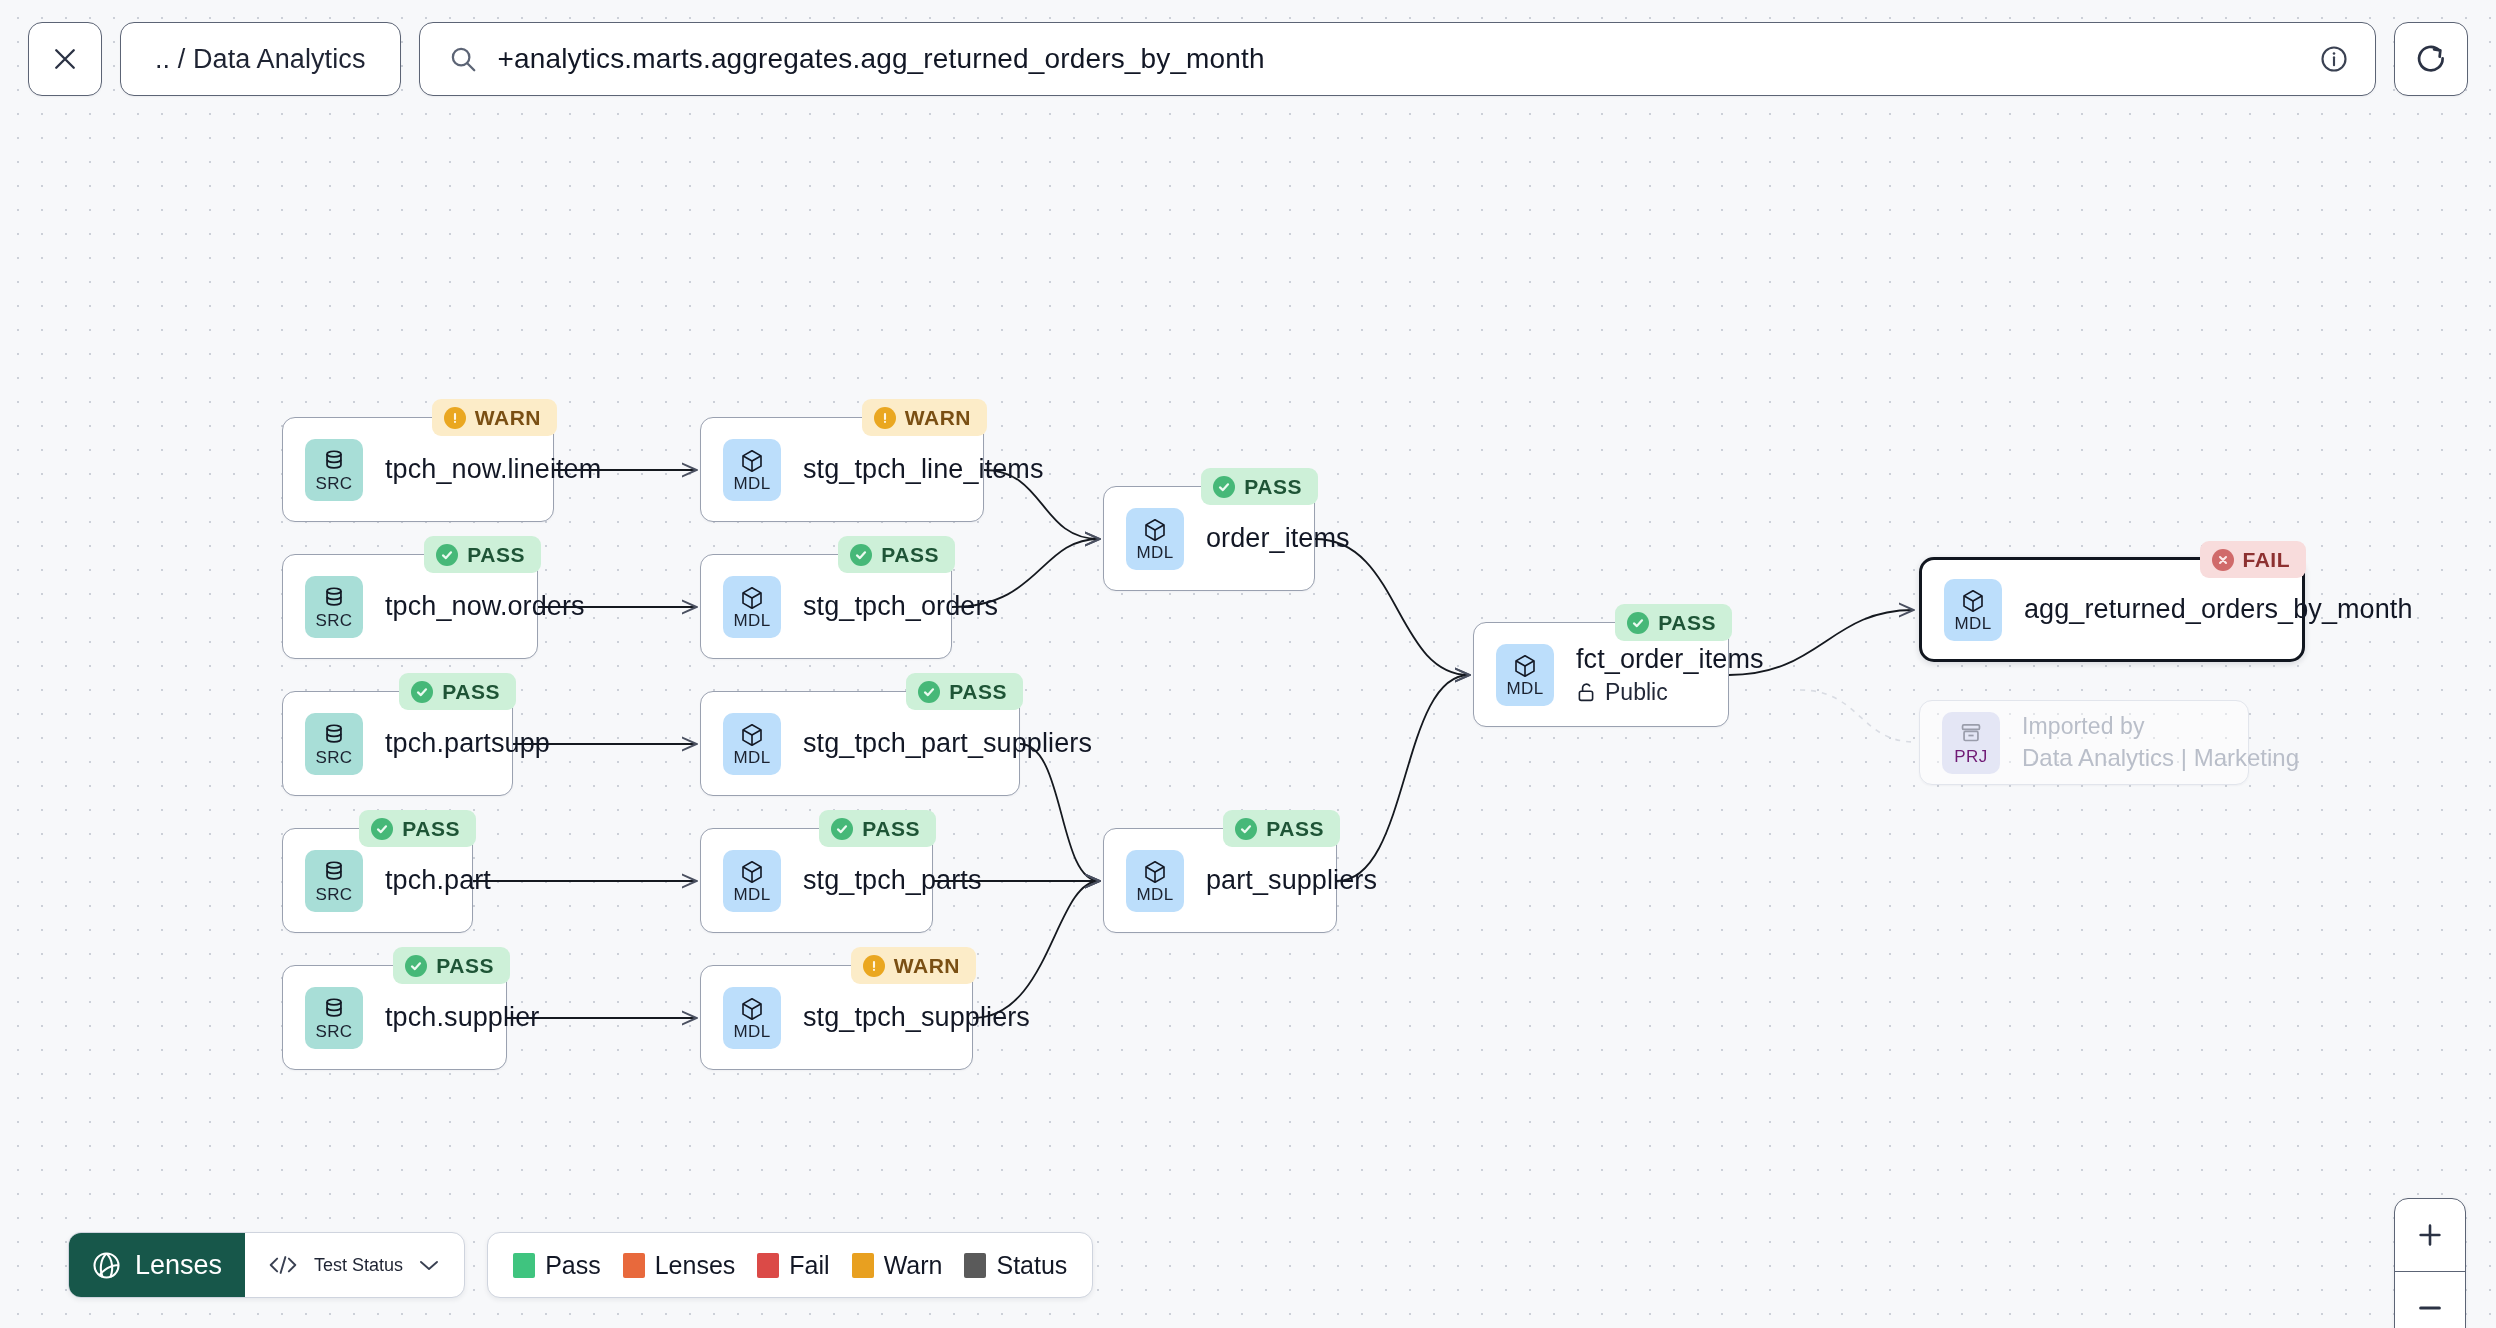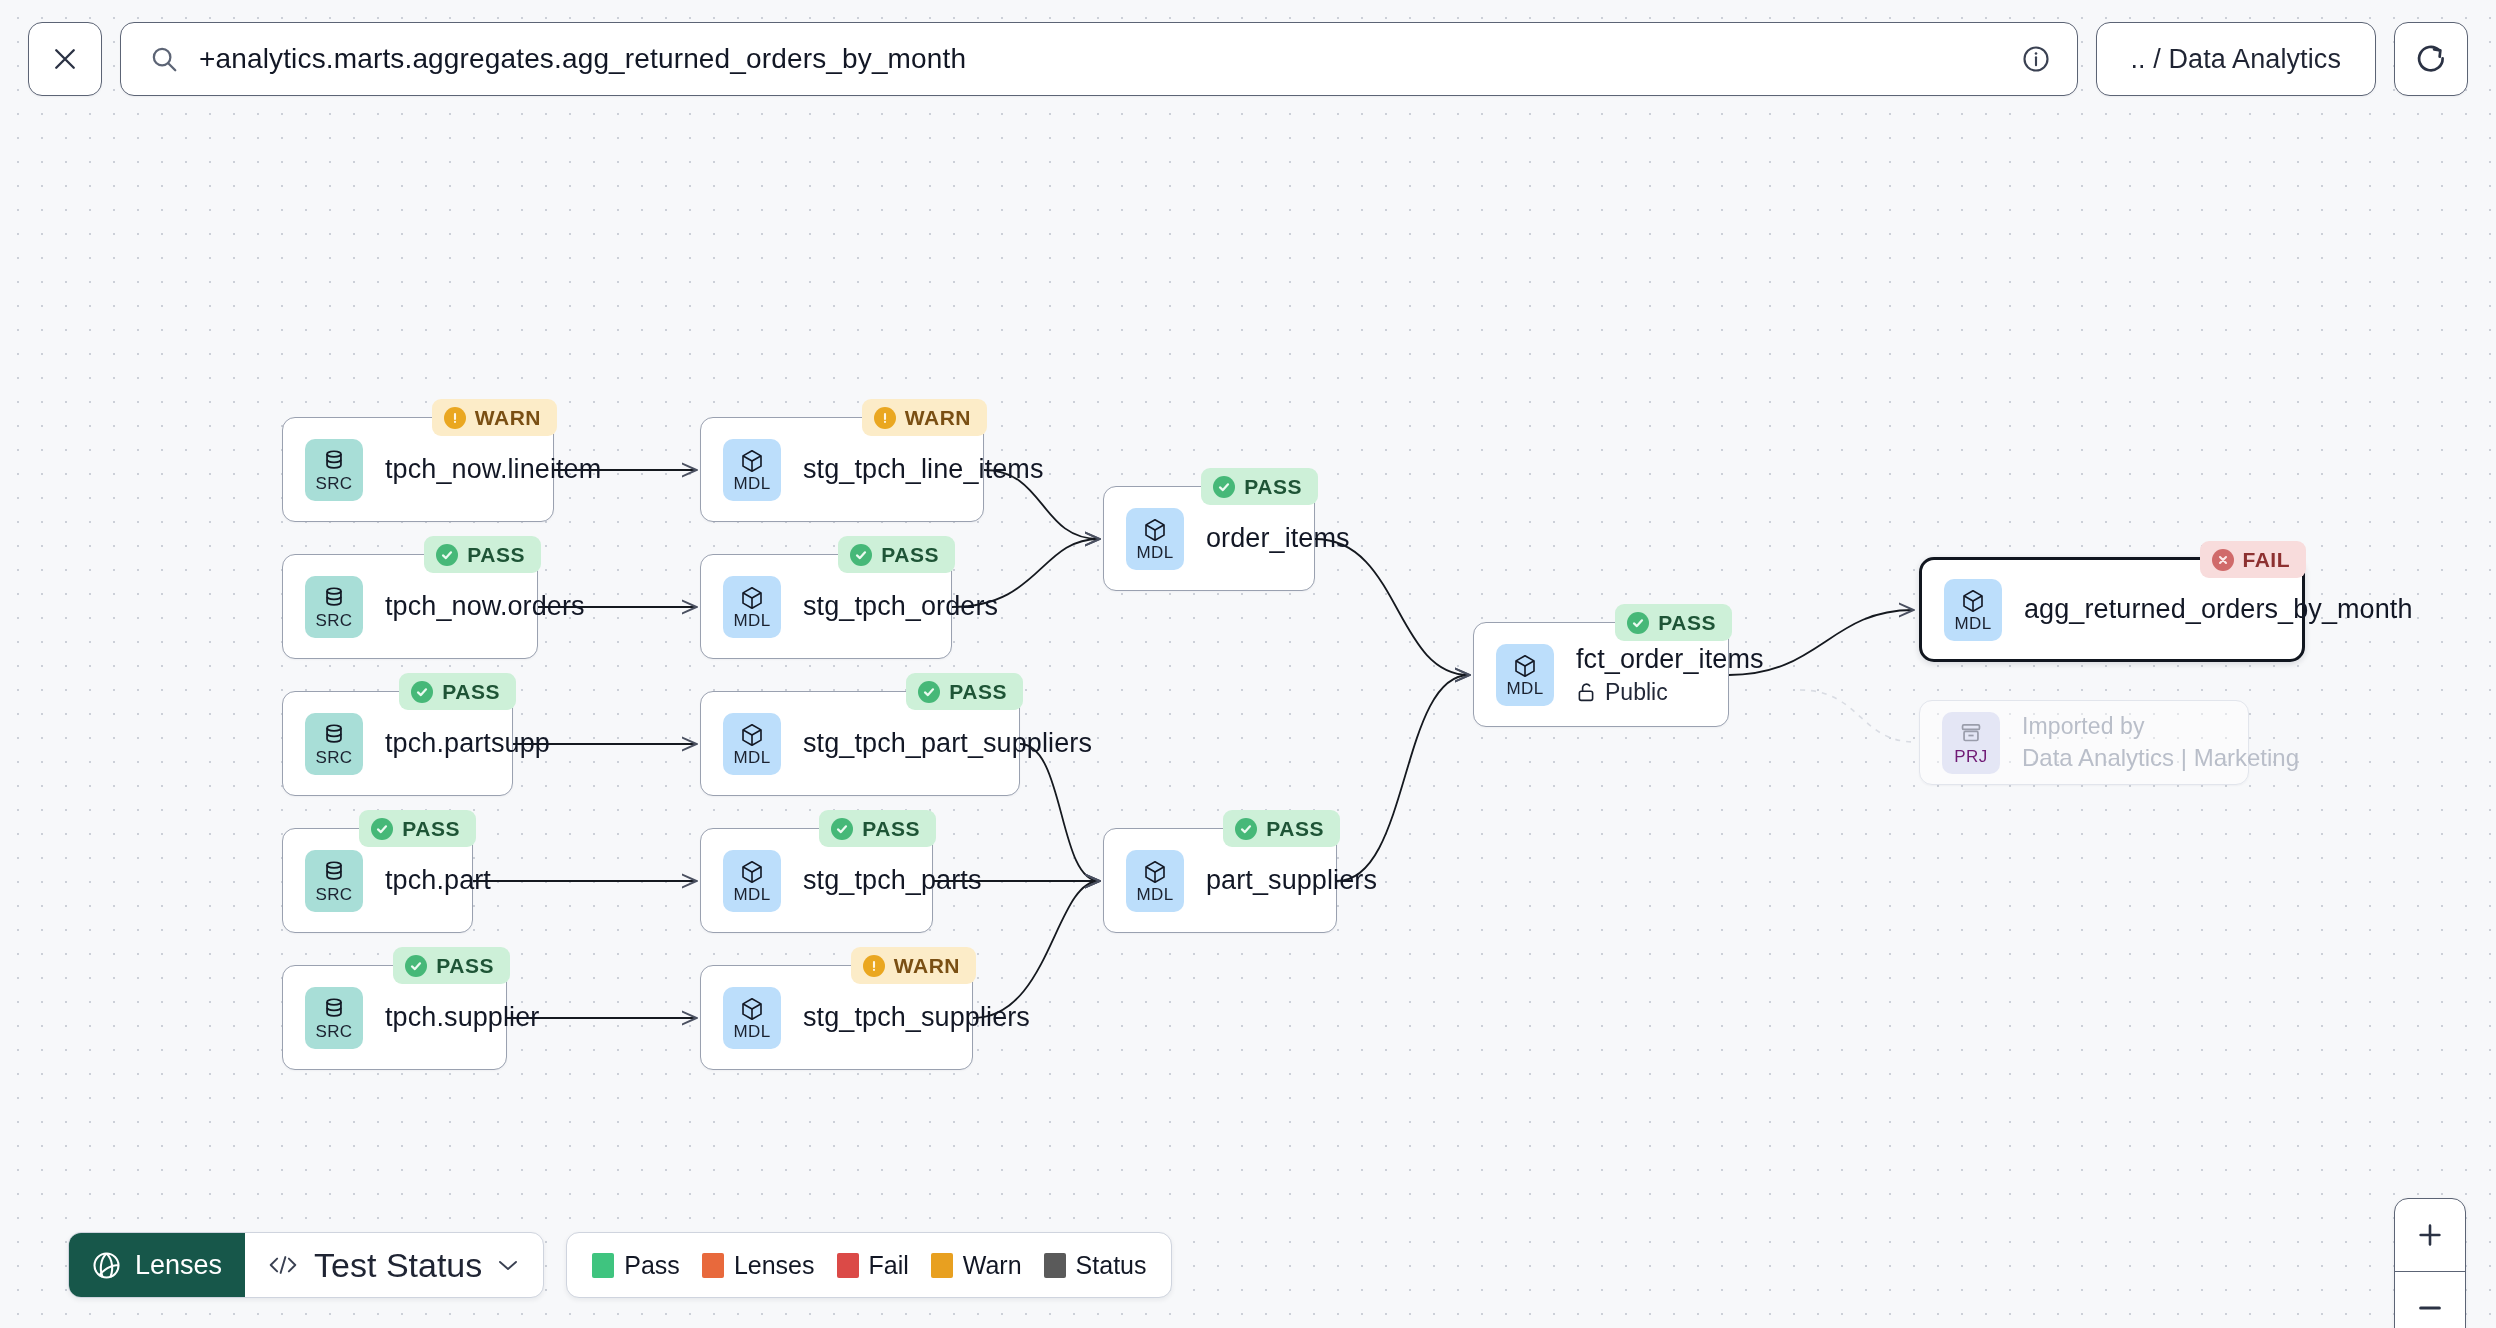--- a/index.html
+++ b/index.html
@@ -177,21 +177,21 @@
     color: #ffffff;
     height: 100%;
     display: flex; align-items: center; gap: 13px;
     padding: 0 23px 0 22px;
     font-size: 27px;
   }
   #lenses-btn svg { width: 31px; height: 31px; }
   #test-status-btn {
     display: flex; align-items: center; gap: 15px;
     padding: 0 24px 0 22px; height: 100%;
-    font-size: 34px; color: #1f2433;
+    font-size: 18px; color: #1f2433;
   }
   #code-icon { width: 32px; height: 24px; color: #3a4152; }
   #chev-icon { width: 22px; height: 14px; color: #3a4152; }
 
   #legend {
     display: flex; align-items: center;
     gap: 22px;
     padding: 0 25px;
     font-size: 25px; color: #121725;
   }
@@ -220,37 +220,37 @@
 </head>
 <body>
 
 <div id="app">
 
   <div id="topbar">
     <div class="tb-btn" id="close-btn">
       <svg viewBox="0 0 24 24" fill="none" stroke="#2b3244" stroke-width="1.9" stroke-linecap="round">
         <path d="M5 5 L19 19 M19 5 L5 19"></path>
       </svg>
+    </div>
+
+    <div class="tb-btn" id="breadcrumb-btn">
+      <span id="breadcrumb">.. / Data Analytics</span>
     </div>
 
     <div class="tb-btn" id="searchbar">
       <svg id="search-icon" viewBox="0 0 24 24" fill="none" stroke="currentColor" stroke-width="1.8" stroke-linecap="round">
         <circle cx="10.5" cy="10.5" r="6.6"></circle>
           <path d="M15.4 15.4 L21 21"></path>
       </svg>
       <input id="search-input" type="text" value="+analytics.marts.aggregates.agg_returned_orders_by_month" placeholder="Search lineage" style="">
       <svg id="info-icon" viewBox="0 0 24 24" fill="none" stroke="currentColor" stroke-width="1.7">
         <circle cx="12" cy="12" r="9.2"></circle>
         <circle cx="12" cy="7.6" r="1.05" fill="currentColor" stroke="none"></circle>
         <path d="M12 10.6 L12 17" stroke-linecap="round"></path>
       </svg>
-    </div>
-
-    <div class="tb-btn" id="breadcrumb-btn">
-      <span id="breadcrumb">.. / Data Analytics</span>
     </div>
 
     <div class="tb-btn" id="refresh-btn">
       <svg viewBox="0 0 24 24" fill="none" stroke="#2b3244" stroke-width="1.9" stroke-linecap="round" stroke-linejoin="round">
         <path d="M20.2 11.6a8.3 8.3 0 1 1-2.6-5.9"></path>
         <path d="M14.2 5.3 L18.6 5.9 L18.1 10.4"></path>
       </svg>
     </div>
   </div>
 

